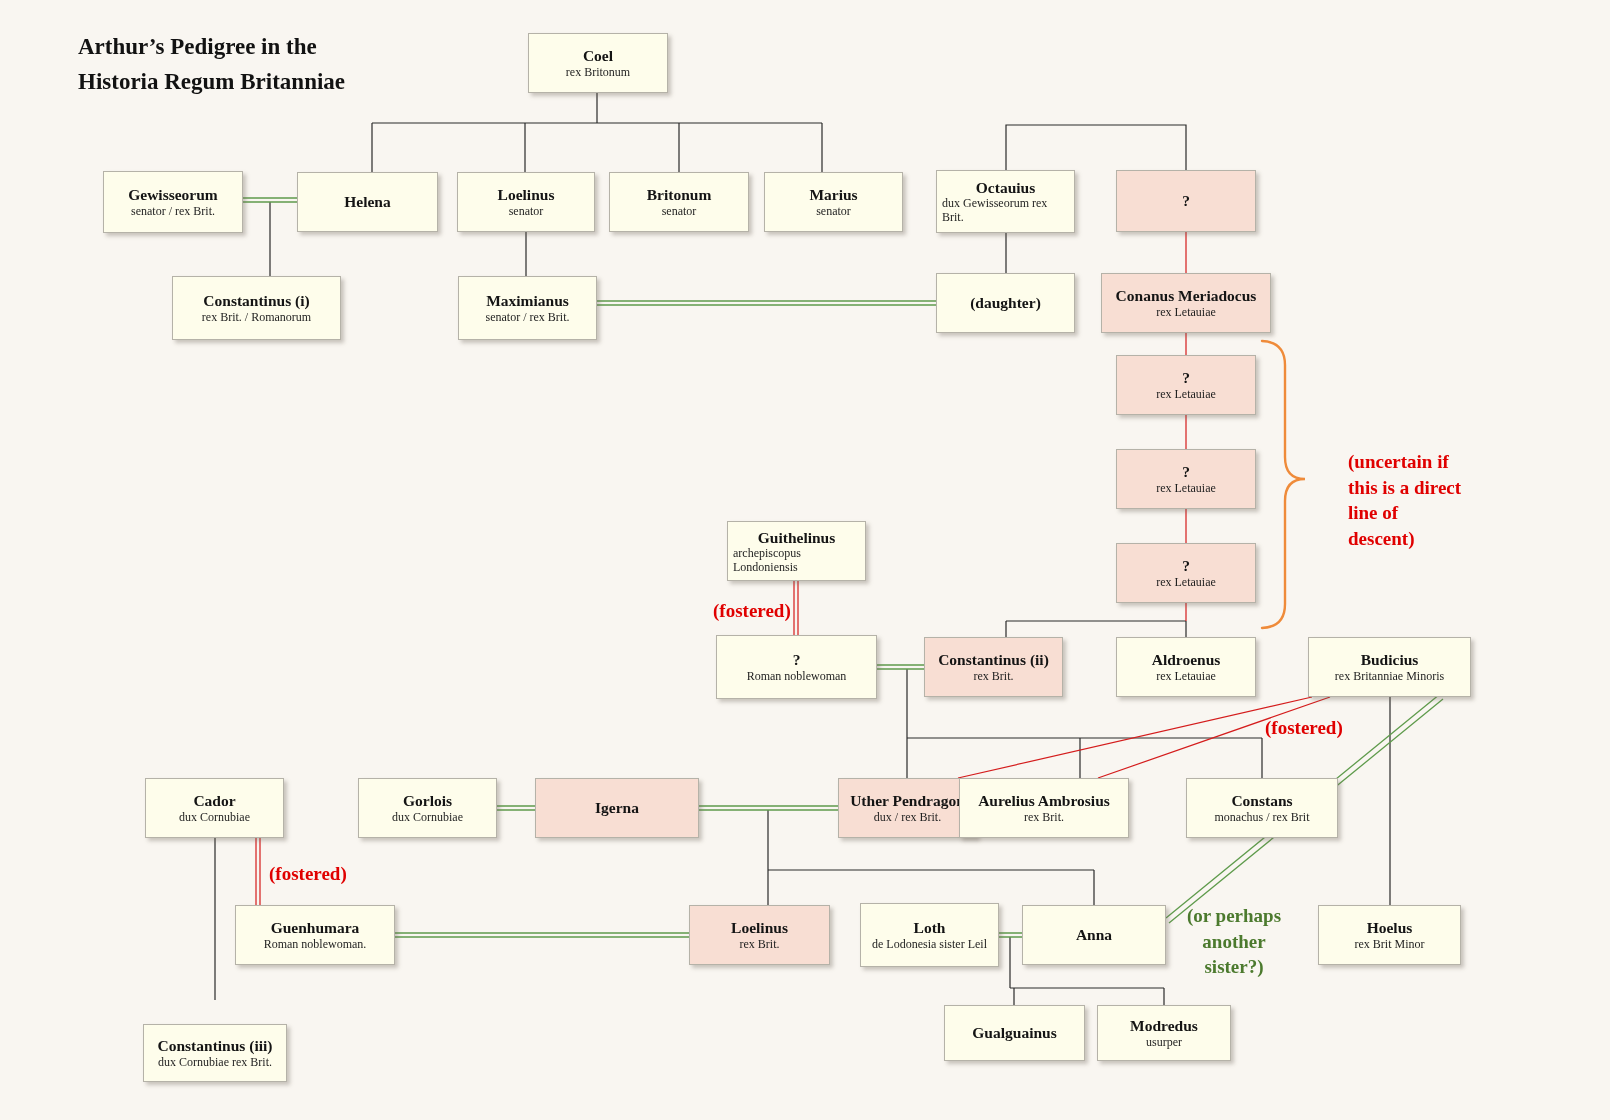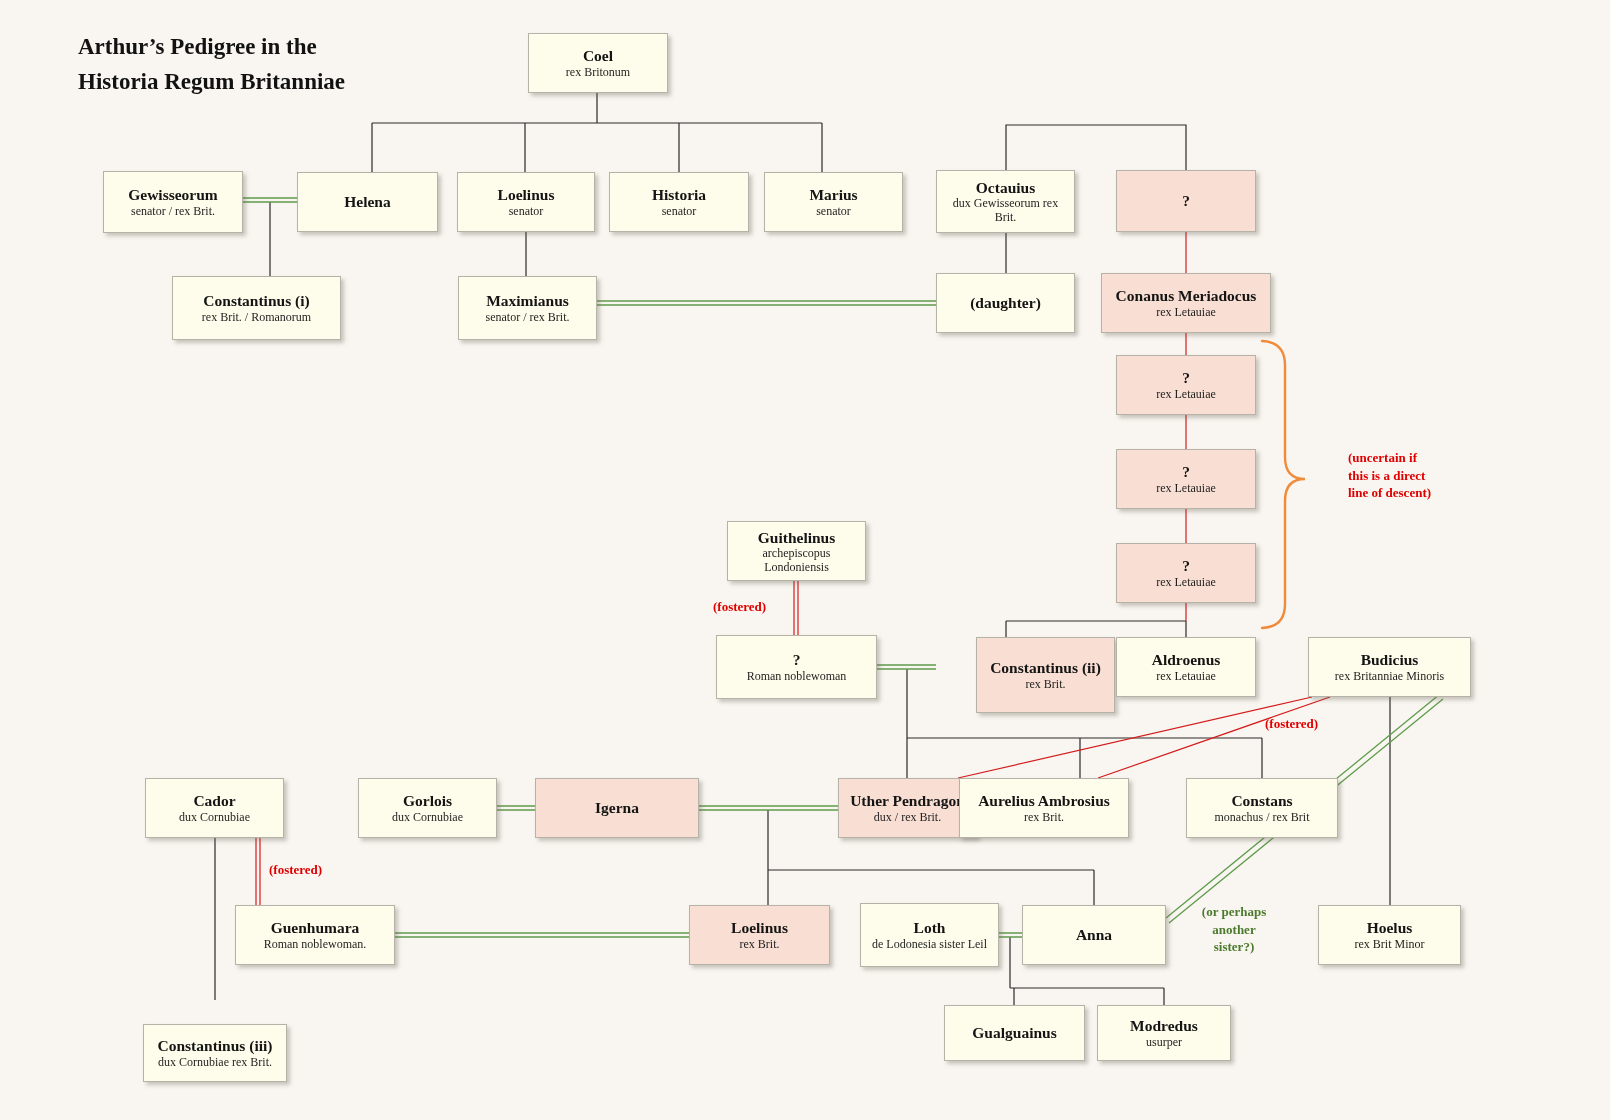--- a/index.html
+++ b/index.html
@@ -17,34 +17,34 @@
   .ln-m { stroke: var(--marriage, #5f9b4c); stroke-width: 1.3; fill: none; }
   .ln-r { stroke: var(--foster, #d41c1c); stroke-width: 1.2; fill: none; }
   .ln-b { stroke: var(--bracket, #ef8b3a); stroke-width: 2.4; fill: none; stroke-linecap: round; }
   .node {
     position: absolute; z-index: 2;
     background: var(--node-fill, #fefdeb);
     border: 1px solid var(--node-border, #b5b2a8);
     box-shadow: 3px 3px 4px rgba(110, 100, 90, 0.35);
     display: flex; flex-direction: column;
     justify-content: center; align-items: center;
-    text-align: center; box-sizing: border-box;
+    text-align: left; box-sizing: border-box;
     padding: 3px 5px;
   }
   .node.pink { background: var(--node-highlight, #f8ded3); }
   .nname { font-weight: bold; font-size: 15.5px; color: #141414; line-height: 1.25; }
   .ndetail { font-size: 12px; color: #1e1e1e; line-height: 1.15; }
   .diagram-title {
     position: absolute; left: 78px; top: 30px; z-index: 3;
     font-weight: bold; font-size: 23px; color: #121212;
     line-height: 1.52; white-space: pre-line;
   }
   .note {
     position: absolute; z-index: 3;
-    font-weight: bold; font-size: 13px;
+    font-weight: bold; font-size: 19px;
     white-space: pre-line; line-height: 1.35;
   }
   .note-red { color: var(--note-red, #e00000); }
   .note-green { color: var(--note-green, #4c7a2e); text-align: center; }
 </style>
 </head>
 <body>
 
 <svg id="lines" width="1610" height="1120" viewBox="0 0 1610 1120">
   <g>
@@ -93,21 +93,21 @@
   <div class="ndetail">senator / rex Brit.</div>
 </div>
 <div class="node" style="left:297px;top:172px;width:141px;height:60px">
   <div class="nname">Helena</div>
 </div>
 <div class="node" style="left:457px;top:172px;width:138px;height:60px">
   <div class="nname">Loelinus</div>
   <div class="ndetail">senator</div>
 </div>
 <div class="node" style="left:609px;top:172px;width:140px;height:60px">
-  <div class="nname">Historia</div>
+  <div class="nname">Britonum</div>
   <div class="ndetail">senator</div>
 </div>
 <div class="node" style="left:764px;top:172px;width:139px;height:60px">
   <div class="nname">Marius</div>
   <div class="ndetail">senator</div>
 </div>
 <div class="node" style="left:936px;top:170px;width:139px;height:63px">
   <div class="nname">Octauius</div>
   <div class="ndetail">dux Gewisseorum rex Brit.</div>
 </div>
@@ -142,21 +142,21 @@
   <div class="ndetail">rex Letauiae</div>
 </div>
 <div class="node" style="left:727px;top:521px;width:139px;height:60px">
   <div class="nname">Guithelinus</div>
   <div class="ndetail">archepiscopus Londoniensis</div>
 </div>
 <div class="node" style="left:716px;top:635px;width:161px;height:64px">
   <div class="nname">?</div>
   <div class="ndetail">Roman noblewoman</div>
 </div>
-<div class="node pink" style="left:976px;top:637px;width:139px;height:76px">
+<div class="node pink" style="left:924px;top:637px;width:139px;height:60px">
   <div class="nname">Constantinus (ii)</div>
   <div class="ndetail">rex Brit.</div>
 </div>
 <div class="node" style="left:1116px;top:637px;width:140px;height:60px">
   <div class="nname">Aldroenus</div>
   <div class="ndetail">rex Letauiae</div>
 </div>
 <div class="node" style="left:1308px;top:637px;width:163px;height:60px">
   <div class="nname">Budicius</div>
   <div class="ndetail">rex Britanniae Minoris</div>

